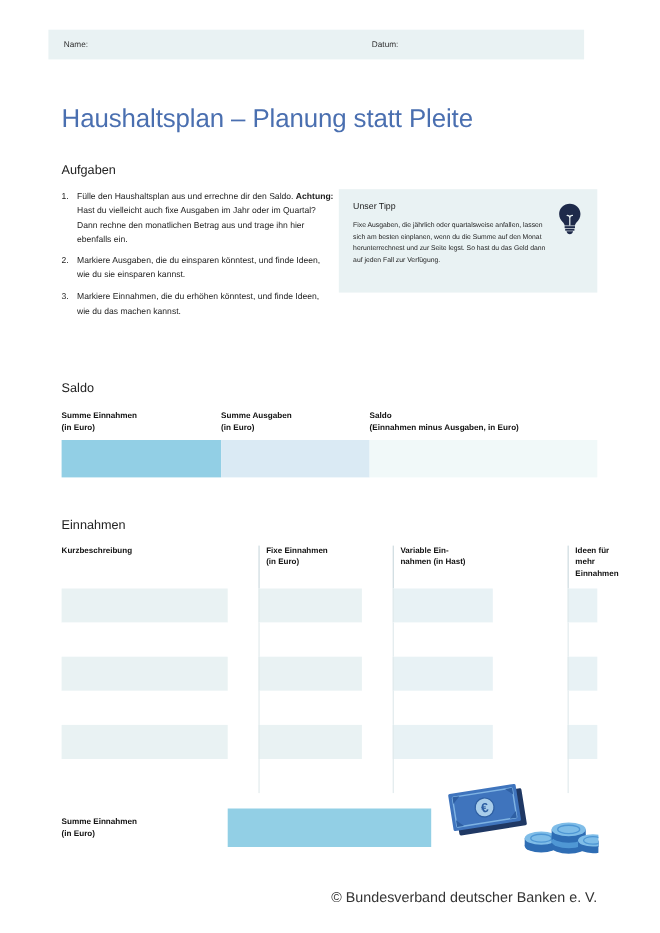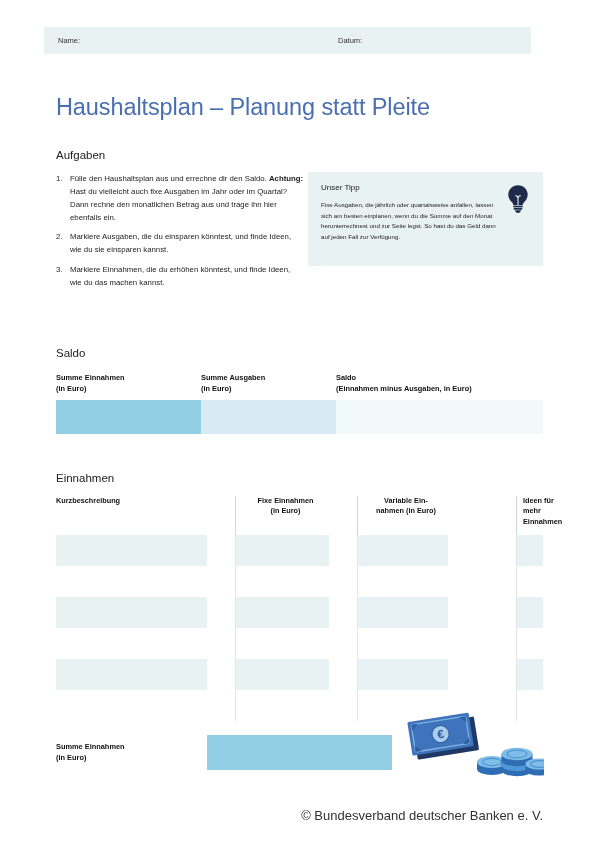--- a/index.html
+++ b/index.html
@@ -165,21 +165,21 @@
   .ein-head > div {
     font-weight: 700;
     color: #111111;
     padding: 0 0 8px 0;
     min-height: 28px;
   }
   .ein-head .col-2,
   .ein-head .col-3,
   .ein-head .col-4 { padding-left: 6px; }
   .ein-head .col-2,
-  .ein-head .col-3 { border-left: 1px solid #c9d8dd; text-align: center; }
+  .ein-head .col-3 { border-left: 1px solid #c9d8dd; }
   .ein-head .col-4 { border-left: 1px solid #c9d8dd; }
 
   .ein-body .ein-row { height: 31px; }
   .ein-body .ein-row > div { border-left: 1px solid #dfe9ec; }
   .ein-body .ein-row > div.col-1 { border-left: none; }
   .ein-body .ein-row.tinted > div { background: #e9f2f3; }
   .ein-body .ein-row.tinted > div.col-3,
   .ein-body .ein-row.tinted > div.col-4 { background: #e8f2f5; }
   .ein-body .ein-row.plain > div { background: #ffffff; }
 
@@ -301,21 +301,21 @@
       <div class="col-1">
         <div>Kurzbeschreibung</div>
         <div></div>
       </div>
       <div class="col-2">
         <div>Fixe Einnahmen</div>
         <div>(in Euro)</div>
       </div>
       <div class="col-3">
         <div>Variable Ein-</div>
-        <div>nahmen (in Euro)</div>
+        <div>nahmen (in Hast)</div>
       </div>
       <div class="col-4">
         <div>Ideen für mehr</div>
         <div>Einnahmen</div>
       </div>
     </div>
 
     <div class="ein-body">
       <div class="ein-row tinted">
         <div class="col-1"></div>

